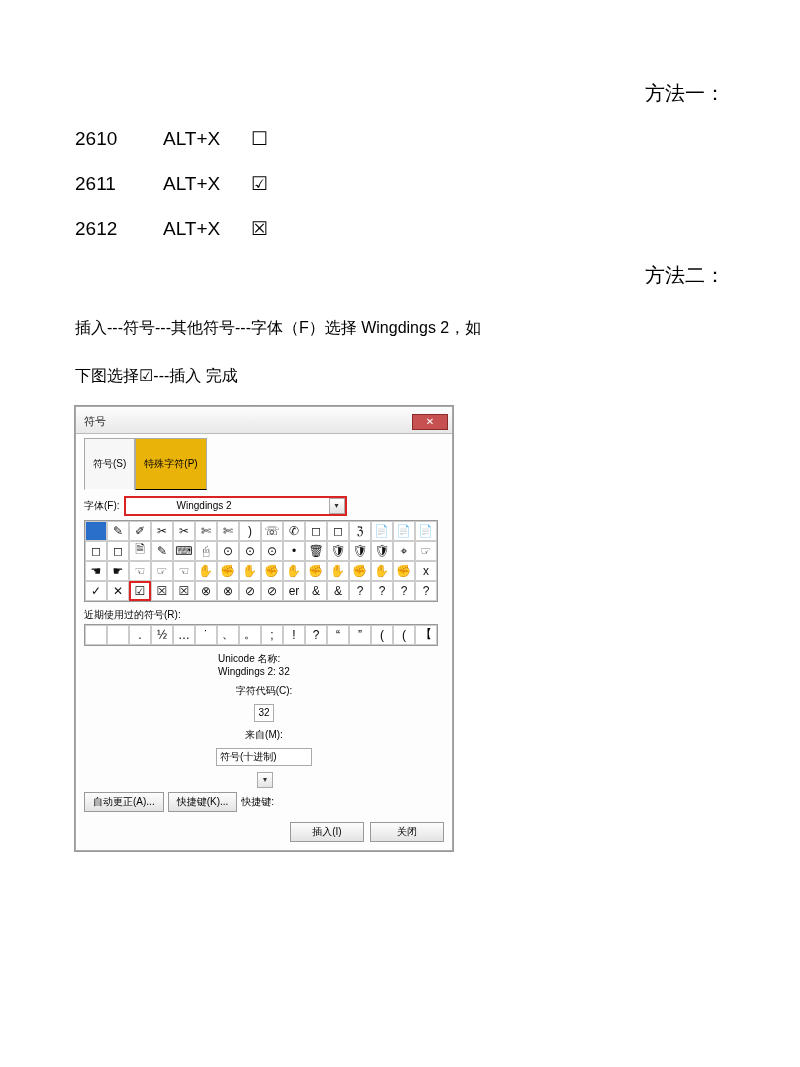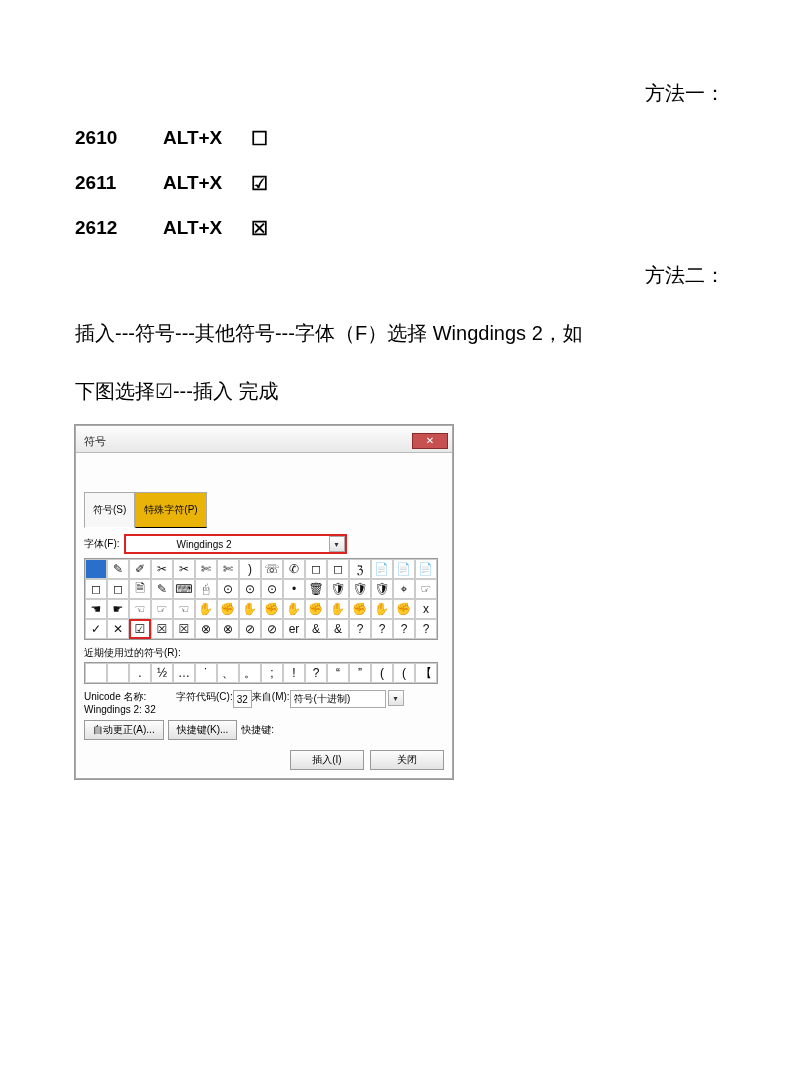--- a/index.html
+++ b/index.html
@@ -25,25 +25,25 @@
     font-size: 20px;
     margin: 0 0 20px 0;
     font-weight: 400;
     text-align: right;
   }
   .code-row {
     font-size: 19px;
     margin: 0 0 22px 0;
     display: flex;
     gap: 28px;
-    font-weight: bold;
+    align-items: center;
   }
   .code-row .cell { min-width: 60px; }
   .body-text {
-    font-size: 20px;
+    font-size: 16px;
     line-height: 2.4;
     margin: 0 0 10px 0;
   }
   
   .dialog {
     width: 376px;
     border: 1px solid #aaa;
     background: #f0f0f0;
     font-size: 10px;
     margin-top: 6px;
@@ -67,28 +67,27 @@
     display: flex;
     align-items: center;
     justify-content: center;
     color: #fff;
     font-size: 10px;
     line-height: 1;
   }
   .dlg-body { padding: 4px 8px 8px 8px; background: #fdfdfd; }
   .tabs { display: flex; gap: 0; margin-bottom: 6px; }
   .tab {
-    padding: 10px 8px;
+    padding: 18px 8px;
     border: 1px solid #aaa;
     background: #f7f7f7;
     font-size: 10px;
     border-bottom: 1px solid #fdfdfd;
     position: relative;
     z-index: 1;
-    margin-top: 35px;
   }
   .tab.inactive {
     background: #eab308;
     border-bottom: 1px solid #000000;
   }
   .font-row {
     display: flex;
     align-items: center;
     gap: 4px;
     margin-bottom: 4px;
@@ -161,25 +160,26 @@
     border: 1px solid #ccc;
     height: 20px;
     display: flex;
     align-items: center;
     justify-content: center;
     font-size: 12px;
     box-sizing: border-box;
   }
   .meta-row {
     display: flex;
-    align-items: flex-start;
-    gap: 0;
+    align-items: center;
+    gap: 6px;
     font-size: 10px;
     margin-bottom: 4px;
     flex-wrap: wrap;
+    flex-direction: column;
   }
   .meta-left { width: 92px; line-height: 1.3; }
   .meta-row .tbox {
     border: 1px solid #aaa;
     background: #fff;
     padding: 1px 3px;
     height: 14px;
     display: inline-flex;
     align-items: center;
   }

